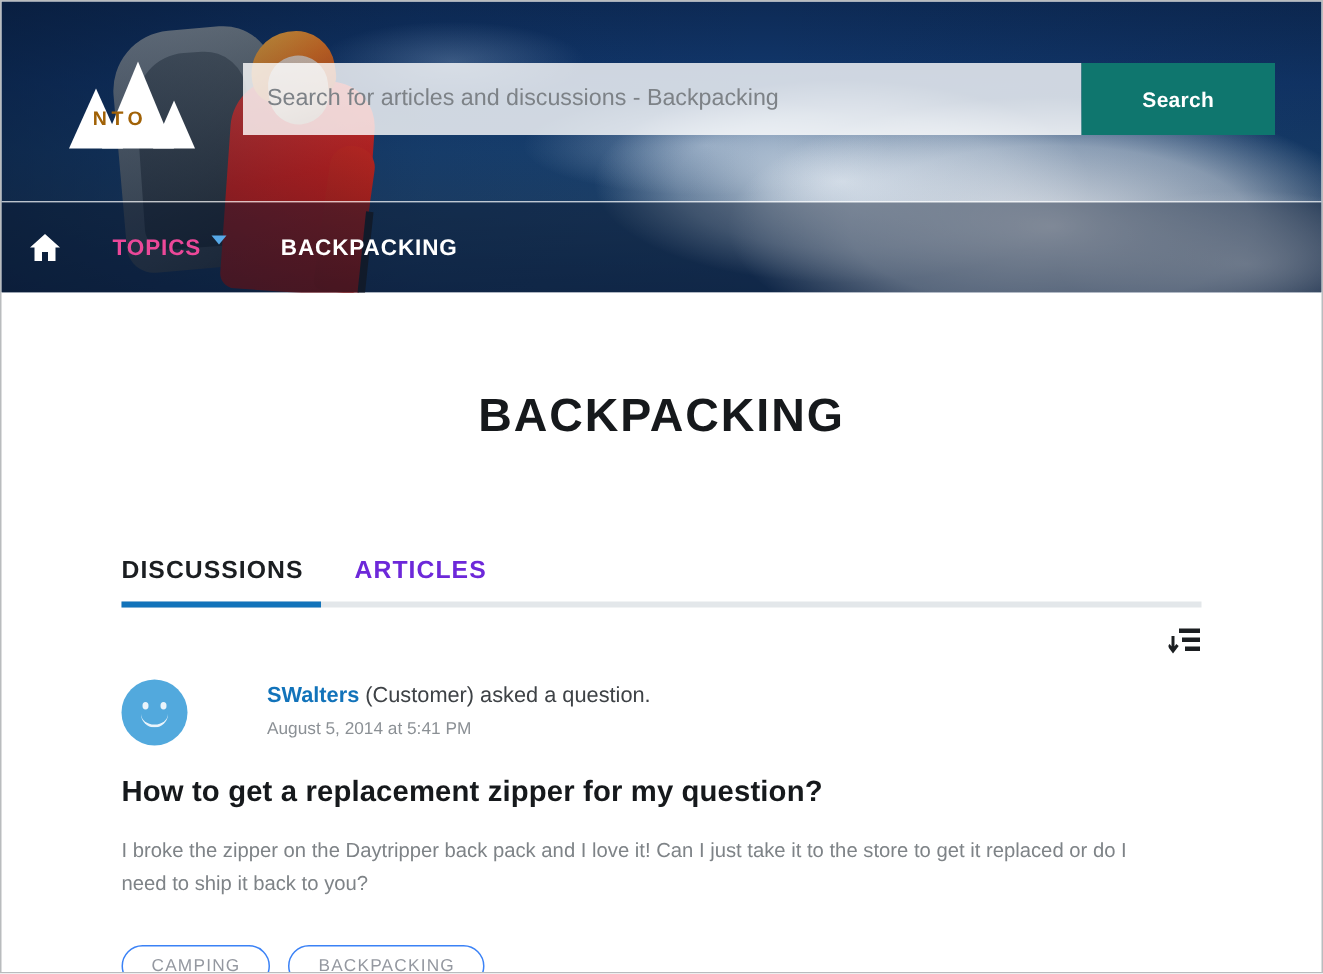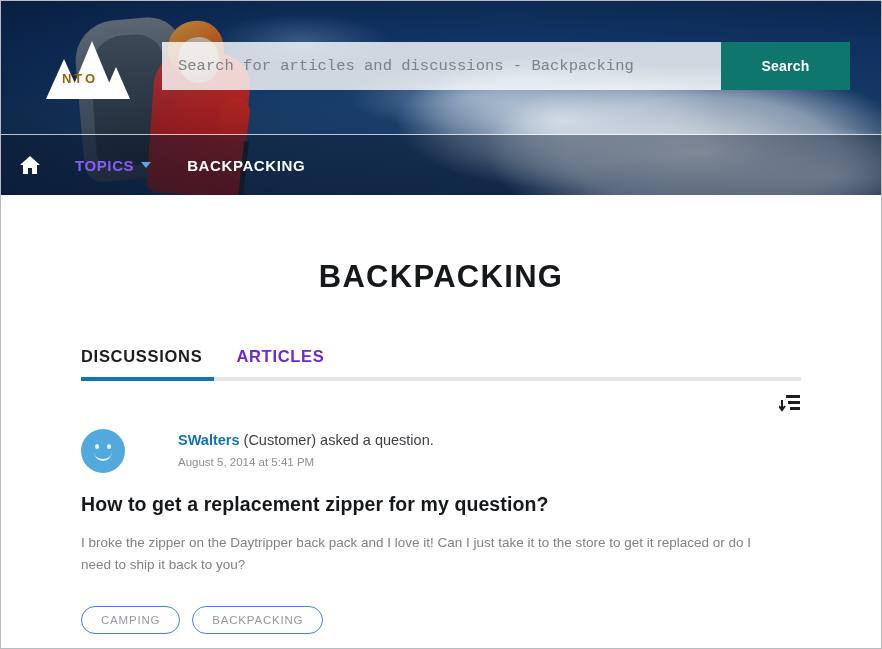--- a/index.html
+++ b/index.html
@@ -102,21 +102,21 @@
     position: absolute; left: 161px; top: 41px;
     width: 688px; height: 48px;
     display: flex;
   }
   .search-input {
     flex: 1;
     background: rgba(255,255,255,.80);
     border: none;
     outline: none;
     padding: 0 16px;
-    font-family: Liberation Mono, monospace;
+    font-family: Liberation Sans, sans-serif;
     font-size: 15.5px;
     color: #4a4f54;
   }
   .search-input::placeholder { color: #7d8287; opacity: 1; }
   .search-btn {
     width: 129px;
     background: #0f766e;
     border: none;
     color: #ffffff;
     font-family: "Liberation Sans", sans-serif;
@@ -138,26 +138,26 @@
     position: absolute; left: 0; right: 0; top: 134px;
     height: 60px;
     background: rgba(10,25,48,.42);
     display: flex;
     align-items: center;
     padding-left: 14px;
   }
   .nav-home { width: 30px; height: 30px; display:flex; align-items:center; justify-content:center; cursor: pointer; }
   .nav-topics {
     margin-left: 30px;
-    color: #8b5cf6;
+    color: #ec4899;
     font-size: 15px;
     font-weight: bold;
     letter-spacing: .6px;
     cursor: pointer;
-    display: flex; align-items: center; gap: 7px;
+    display: flex; align-items: flex-start; gap: 7px;
   }
   .caret {
     width: 0; height: 0;
     border-left: 5px solid transparent;
     border-right: 5px solid transparent;
     border-top: 6px solid #57a9e8;
   }
   .nav-current {
     margin-left: 36px;
     color: #ffffff;
@@ -185,21 +185,21 @@
 
   .tabs { display: flex; align-items: flex-end; gap: 34px; position: relative; }
   .tab {
     font-size: 16.5px;
     font-weight: bold;
     letter-spacing: .7px;
     padding-bottom: 12px;
     cursor: pointer;
     color: #6d28d9;
   }
-  .tab.active { color: #1b1e21; }
+  .tab.active { color: #1b1e21; margin-top: 24px; }
   .tabs-rule {
     position: relative;
     height: 4px;
     background: #e3e7ea;
     margin-top: -1px;
   }
   .tabs-rule .active-bar {
     position: absolute; left: 0; top: 0;
     width: 133px; height: 4px;
     background: #1273ba;

